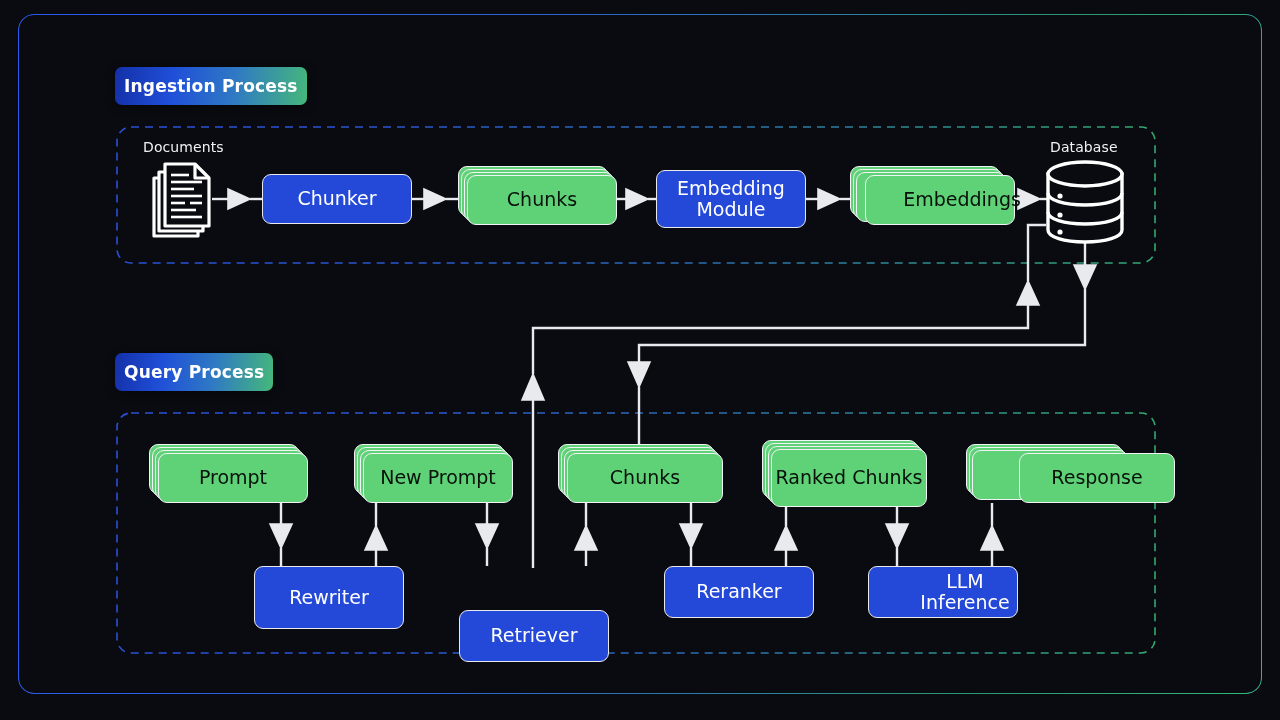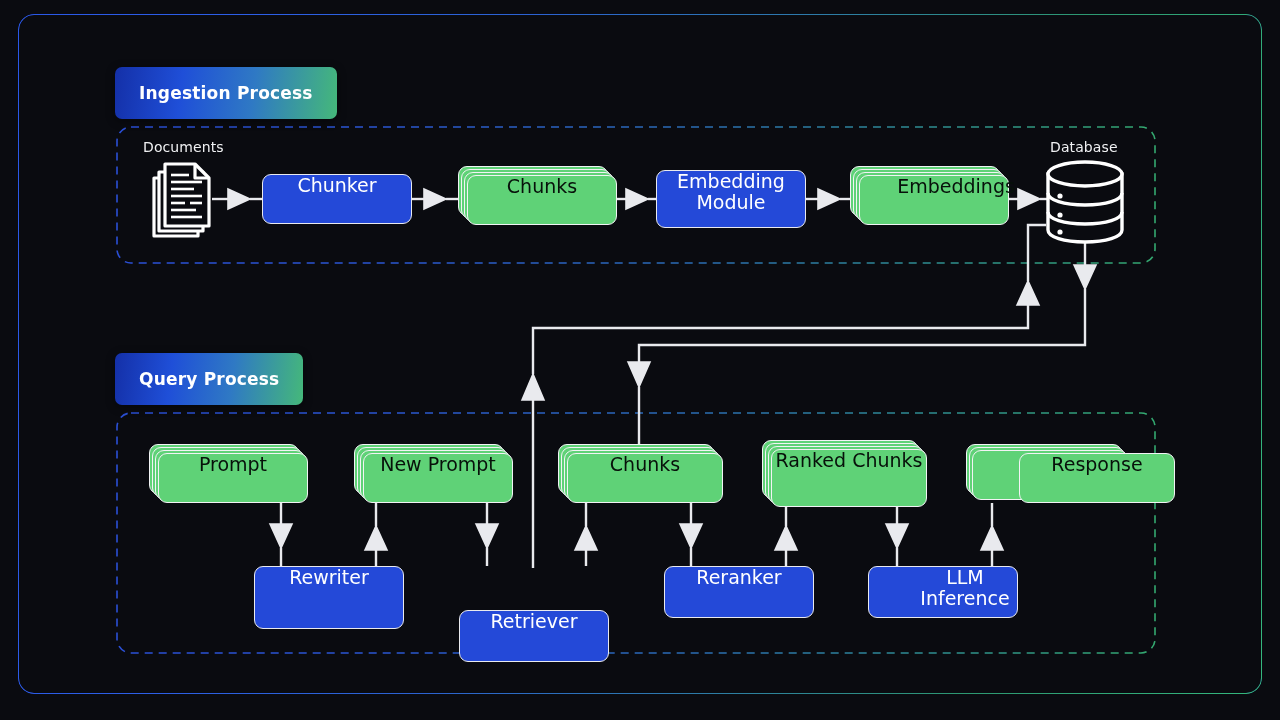--- a/index.html
+++ b/index.html
@@ -41,39 +41,39 @@
     left: 18px; top: 14px;
     width: 1244px; height: 680px;
     border-radius: 16px;
     border: 1px solid rgba(40,70,180,.55);
     pointer-events: none;
   }
 
   
   .section-badge {
     position: absolute;
-    height: 52px;
-    padding: 0 24px;
+    height: 38px;
+    padding: 0 9px;
     display: flex; align-items: center;
     border-radius: 7px;
     color: #ffffff;
     font-size: 17px;
     font-weight: 600;
     letter-spacing: .2px;
     background: linear-gradient(97deg, #1430a8 0%, #1f4fd8 30%, #2f79c4 62%, #45b87a 100%);
     box-shadow: 0 2px 10px rgba(0,0,0,.45);
   }
   
   .dash-svg { position: absolute; left: 0; top: 0; overflow: visible; }
 
   
   .node {
     position: absolute;
     display: flex;
-    align-items: flex-start;
+    align-items: center;
     justify-content: center;
     text-align: center;
     border-radius: 9px;
     line-height: 1.12;
     font-weight: 400;
     user-select: none;
   }
   .node-blue {
     background: #2449d8;
     color: #ffffff;
@@ -249,21 +249,21 @@
   </div>
 
   <div class="node node-blue" style="left:656px; top:170px; width:150px; height:58px;">
     <span>Embedding Module</span>
   </div>
 
   <div style="position:absolute; left:850px; top:166px; width:168px; height:62px; z-index:2;">
     <div class="stack-layer" style="left:0px; top:0px; width:150px; height:50px;"></div>
     <div class="stack-layer" style="left:3px; top:3px; width:150px; height:50px;"></div>
     <div class="stack-layer" style="left:6px; top:6px; width:150px; height:50px;"></div>
-    <div class="node node-green" style="left:9px; top:9px; width:150px; height:50px;padding-left:44px;">
+    <div class="node node-green" style="left:15px; top:9px; width:150px; height:50px;padding-left:44px;">
       <span>Embeddings</span>
     </div>
   </div>
 
   <div class="icon-label" style="left:1050px; top:139px;">Database</div>
 
   <svg class="db-icon" style="left:1042px; top:158px;" width="86" height="88" viewBox="0 0 86 88">
     <g fill="#0a0b10" stroke="#ffffff" stroke-width="3.4">
       <path d="M6,16 L6,72 C6,79 22,84 43,84 C64,84 80,79 80,72 L80,16 Z"></path>
       <ellipse cx="43" cy="16" rx="37" ry="12"></ellipse>

